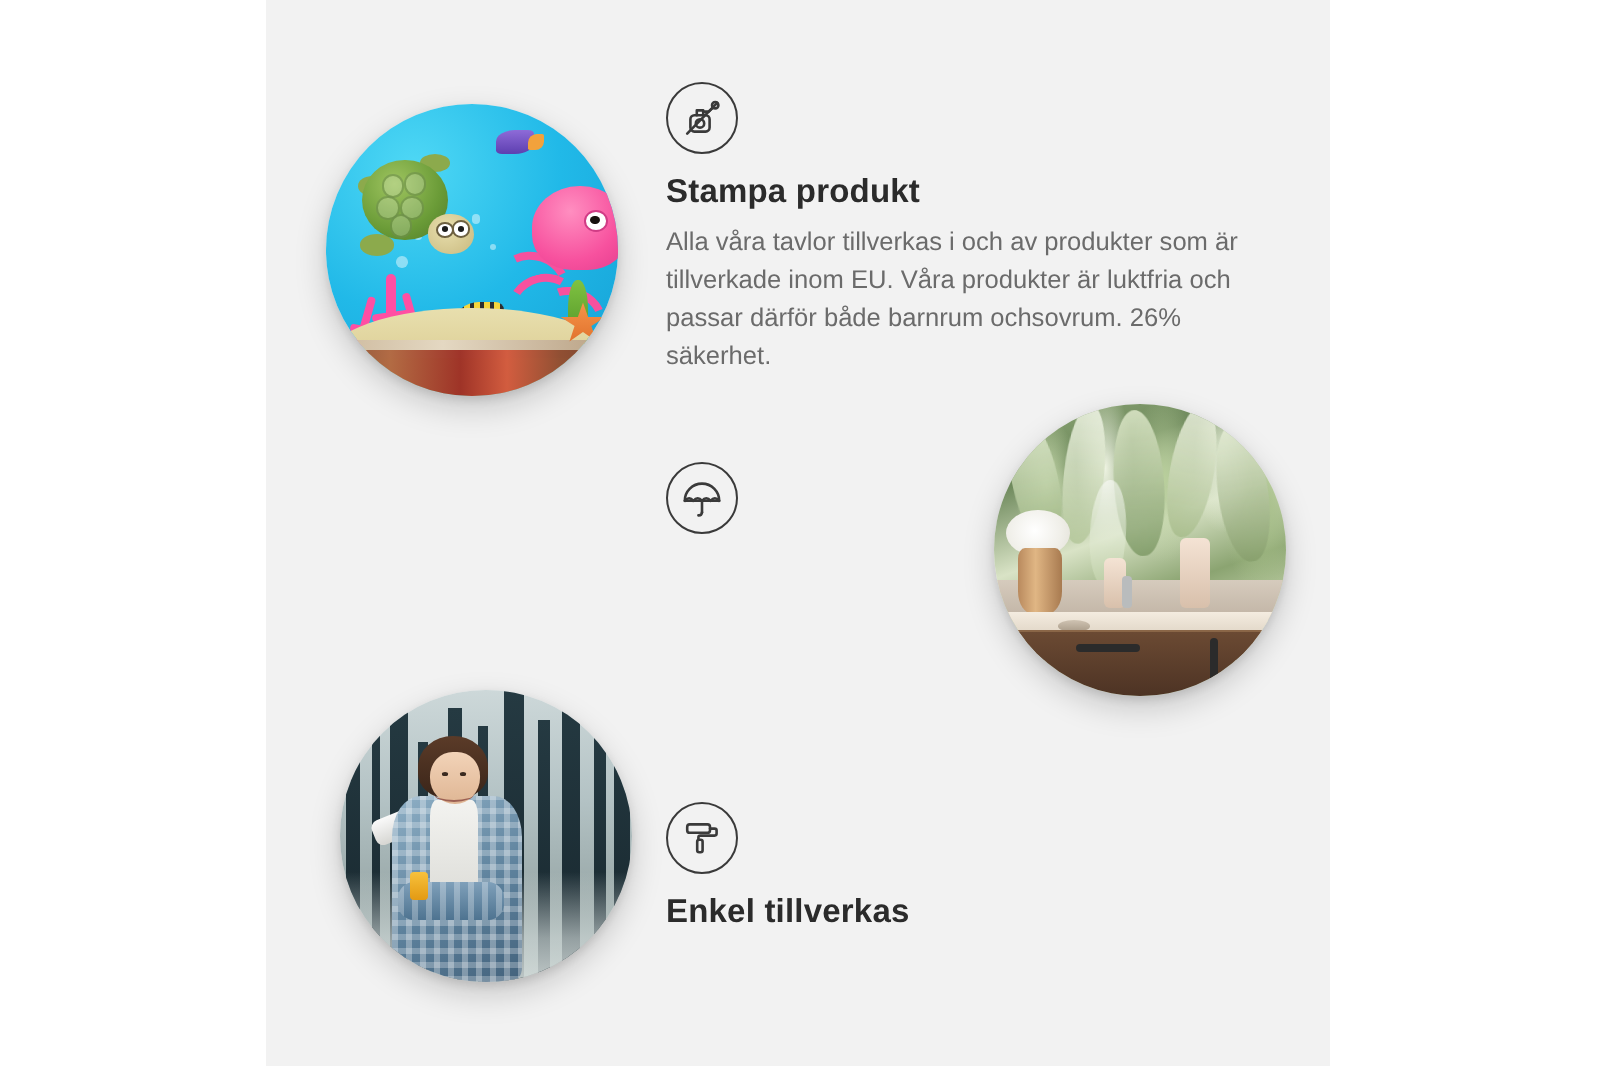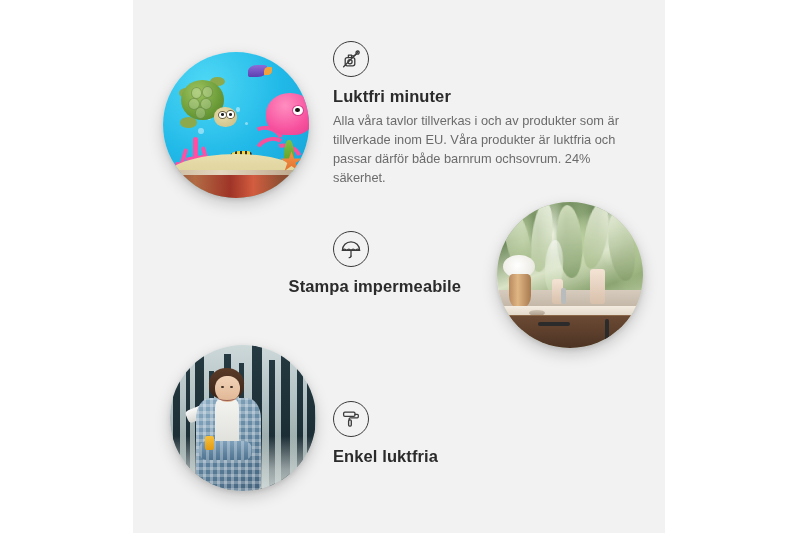--- a/index.html
+++ b/index.html
@@ -294,40 +294,39 @@
     <div class="f-icon">
       <svg width="24" height="24" viewBox="0 0 24 24" fill="none" stroke="#3a3a3a" stroke-width="1.3" stroke-linecap="round" stroke-linejoin="round">
         <path d="M8.2 10.6h5.6a2 2 0 0 1 2 2v4.2a2 2 0 0 1-2 2H8.2a2 2 0 0 1-2-2v-4.2a2 2 0 0 1 2-2z"></path>
         <path d="M9.4 10.6V8.2h3.2v2.4"></path>
         <path d="M12.8 8.8h2.6l2.2-2.1"></path>
         <circle cx="18.6" cy="5.6" r="1.6"></circle>
         <circle cx="11" cy="14.7" r="2.1"></circle>
         <line x1="4.6" y1="19.8" x2="19.6" y2="4.4"></line>
       </svg>
     </div>
-    <div class="f-title">Luktfri minuter</div>
-    <div class="f-desc">Alla våra tavlor tillverkas i och av produkter som är tillverkade inom EU. Våra produkter är luktfria och passar därför både barnrum ochsovrum. 24% säkerhet.</div>
+    <div class="f-title">Stampa produkt</div>
+    <div class="f-desc">Alla våra tavlor tillverkas i och av produkter som är tillverkade inom EU. Våra produkter är luktfria och passar därför både barnrum ochsovrum. 26% säkerhet.</div>
   </div>
 
   <div class="feature" id="feature-waterproof">
     <div class="f-icon">
       <svg width="24" height="24" viewBox="0 0 24 24" fill="none" stroke="#3a3a3a" stroke-width="1.3" stroke-linecap="round" stroke-linejoin="round">
         <path d="M3.4 13.4a8.6 8.6 0 0 1 17.2 0z"></path>
         <path d="M3.4 13.4c1.4-1.7 2.9-1.7 4.3 0 1.4-1.7 2.9-1.7 4.3 0 1.4-1.7 2.9-1.7 4.3 0 1.4-1.7 2.9-1.7 4.3 0"></path>
         <line x1="12" y1="13.4" x2="12" y2="19.2"></line>
         <path d="M12 19.2a1.7 1.7 0 0 1-1.8 1.5"></path>
       </svg>
     </div>
-    <div class="f-title">Stampa impermeabile</div>
   </div>
 
   <div class="feature" id="feature-assembly">
     <div class="f-icon">
       <svg width="24" height="24" viewBox="0 0 24 24" fill="none" stroke="#3a3a3a" stroke-width="1.3" stroke-linecap="round" stroke-linejoin="round">
         <rect x="4.6" y="5.2" width="11.4" height="4.2" rx="1.3"></rect>
         <path d="M16 7.3h2.3a1 1 0 0 1 1 1v1.5a1 1 0 0 1-1 1h-7.1a1 1 0 0 0-1 1v1.1"></path>
         <rect x="9.6" y="12.9" width="2.7" height="6.2" rx="1"></rect>
       </svg>
     </div>
-    <div class="f-title">Enkel luktfria</div>
+    <div class="f-title">Enkel tillverkas</div>
   </div>
 
 </div>
 
 </body></html>

